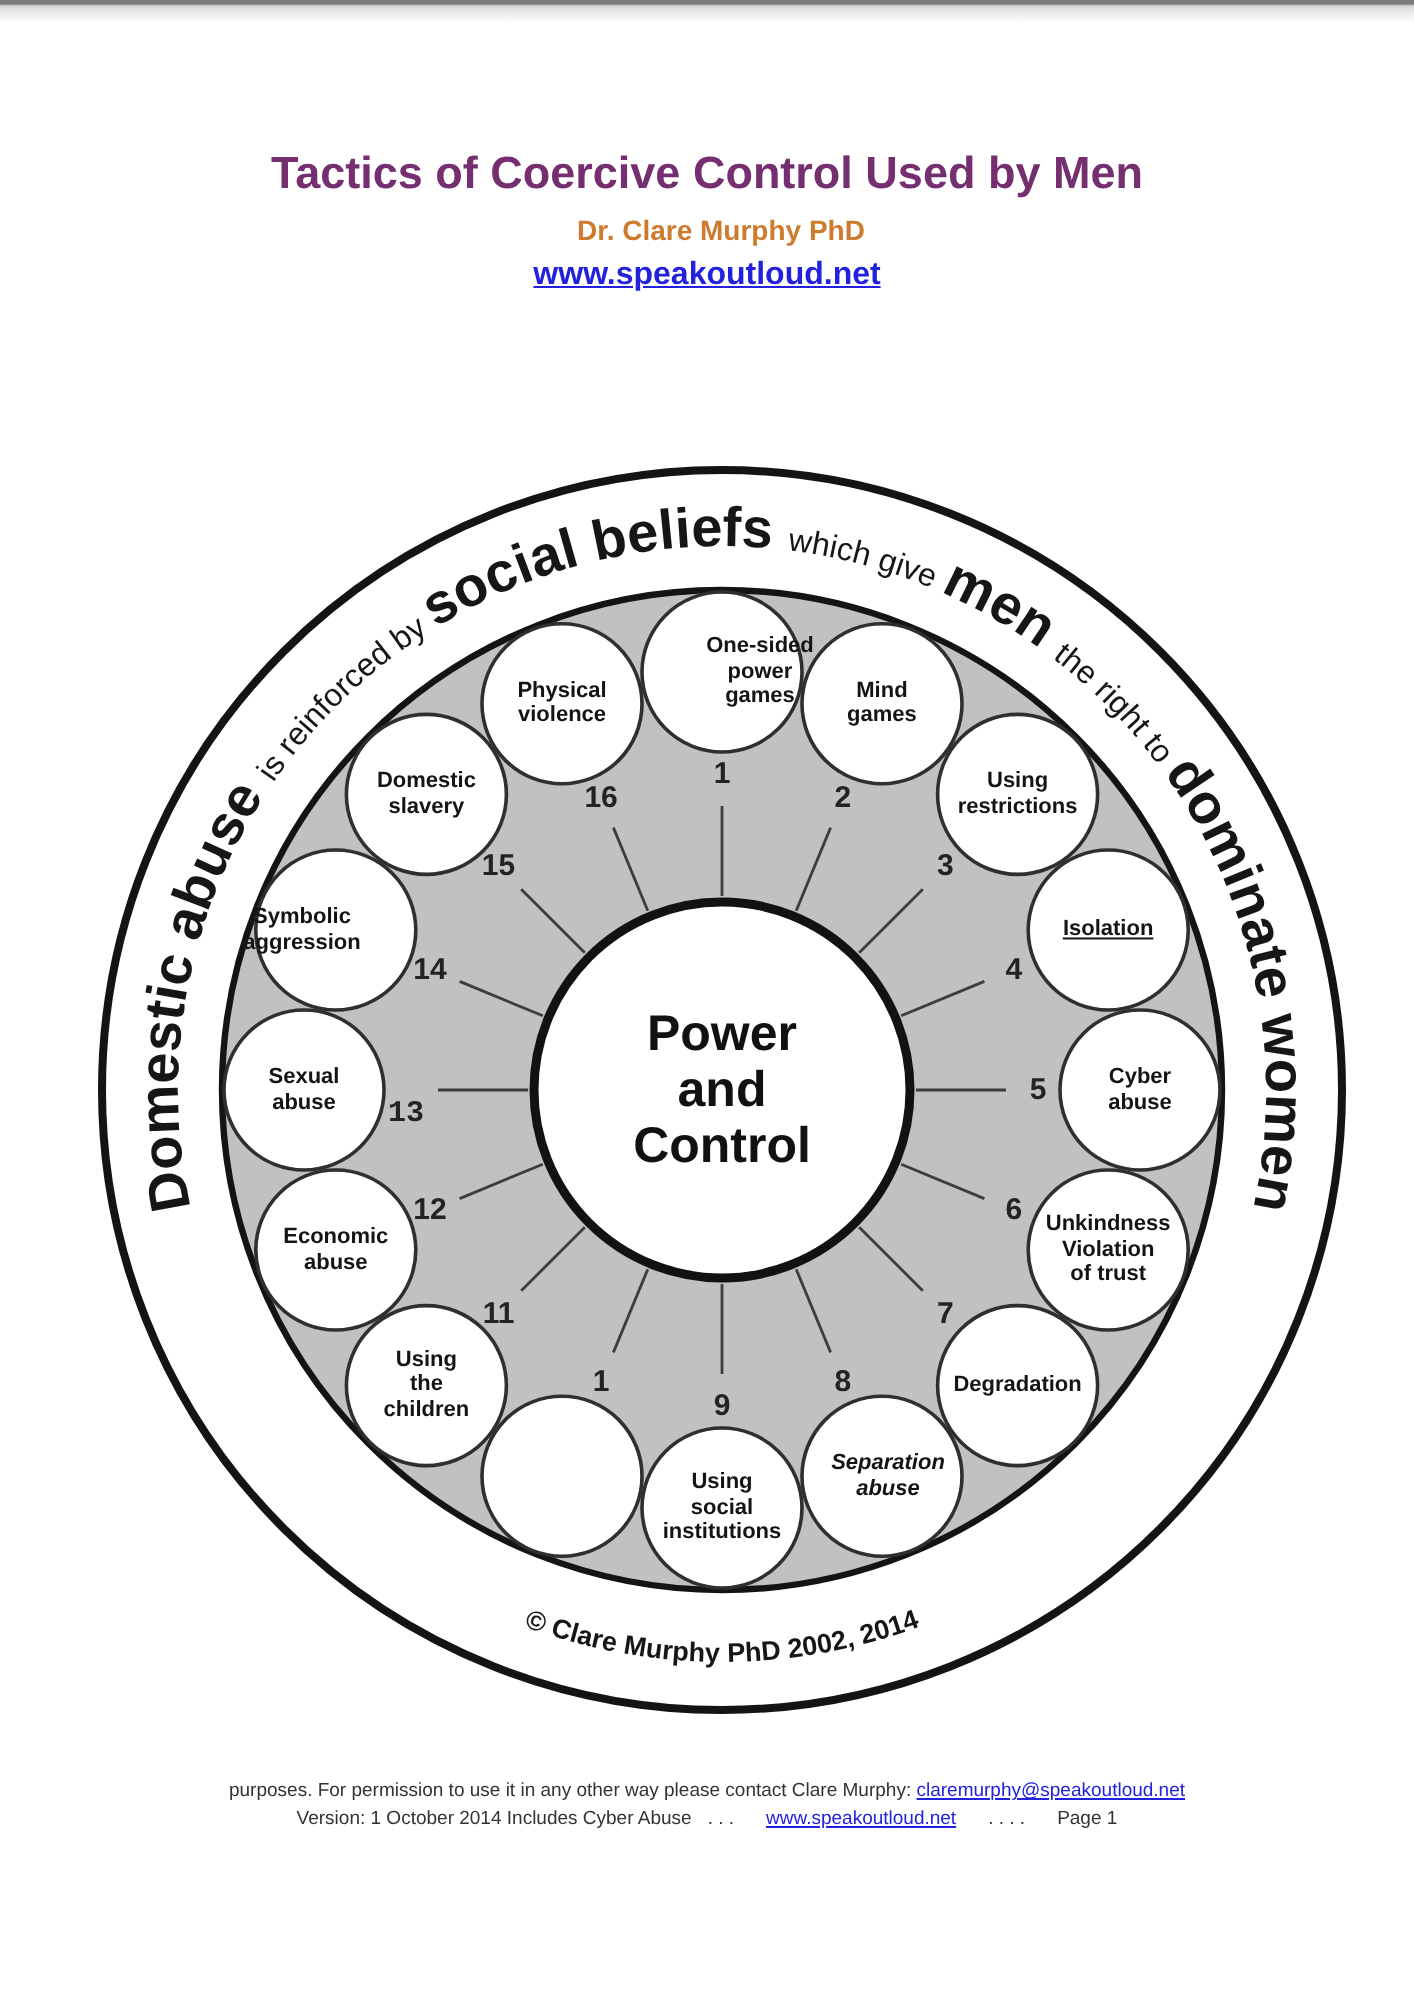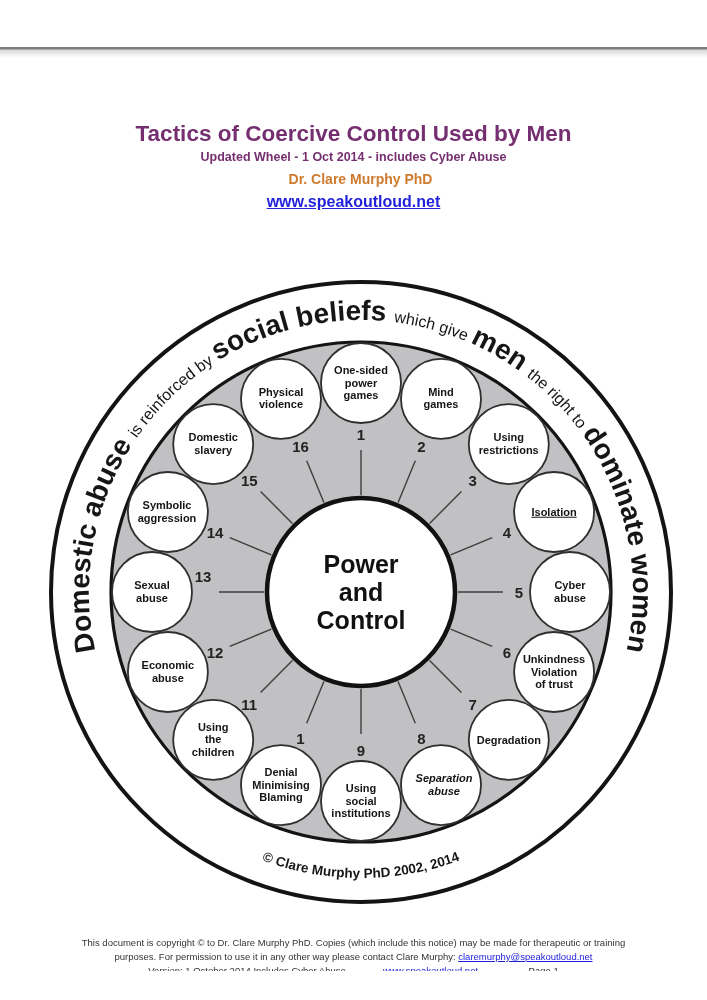--- a/index.html
+++ b/index.html
@@ -1,20 +1,19 @@
 <!DOCTYPE html>
 <html style="--title-color: #752F70; --author-color: #CF7B2E; --link-color: #2222DD;"><head>
 <meta charset="utf-8">
 <style>
   html,body { margin:0; padding:0; background:#ffffff; }
   .page {
     position:relative; width:707px; height:924px; background:#fff;
     font-family:"Liberation Sans", sans-serif; overflow:hidden;
     color:#1a1a1a;
-    margin-top:47px;
   }
   .top-edge {
     position:absolute; top:0; left:0; right:0; height:12px;
     background:linear-gradient(to bottom,#7c7c7c 0px,#7c7c7c 2px,#d9d9d9 3px,#ffffff 11px);
   }
   .header { position:absolute; top:72px; left:0; width:100%; text-align:center; }
   .title-line {
     color:var(--title-color,#752F70); font-size:22.5px; font-weight:bold; line-height:29px;
   }
   .subtitle {
@@ -58,21 +57,20 @@
   .footer .gap-s { display:inline-block; width:8px; }
 </style>
 </head>
 <body>
 
 <div class="page">
   <div class="top-edge"></div>
 
   <div class="header">
     <div class="title-line">Tactics of Coercive Control Used by Men</div>
-    <div class="subtitle">Updated Wheel - 1 Oct 2014 - includes Cyber Abuse</div>
     <div class="author">Dr. Clare Murphy PhD</div>
     <div class="website"><a href="#">www.speakoutloud.net</a></div>
   </div>
 
   <svg class="wheel" width="707" height="1000" viewBox="0 0 707 1000">
     <defs>
       <path id="arcTop" d="M 125.4 681 A 272 272 0 1 1 596.6 681" fill="none"></path>
       <path id="arcBottom" d="M 158.8 747.2 A 286 286 0 0 0 563.2 747.2" fill="none"></path>
     </defs>
     <circle cx="361" cy="545" r="310" fill="#ffffff" stroke="#141414" stroke-width="4"></circle>
@@ -116,21 +114,21 @@
     <circle cx="361" cy="545" r="94" fill="#ffffff" stroke="#121212" stroke-width="4.5"></circle>
     <text class="ring-text" xml:space="preserve"><textPath href="#arcTop" startOffset="50%" text-anchor="middle"><tspan class="rt-big">Domestic abuse </tspan><tspan class="rt-small">is reinforced by </tspan><tspan class="rt-big">social beliefs </tspan><tspan class="rt-small">which give </tspan><tspan class="rt-big">men </tspan><tspan class="rt-small">the right to </tspan><tspan class="rt-big">dominate women</tspan></textPath></text>
     <text class="copyright-text"><textPath href="#arcBottom" startOffset="50%" text-anchor="middle">© Clare Murphy PhD 2002, 2014</textPath></text>
   </svg>
 
   <div id="wheel-labels">
     <div class="hub-label">Power
 and
 Control</div>
   <div class="seg-num" style="left: 361px; top: 387px;">1</div>
-      <div class="seg-label" style="left: 361px; top: 336px;">One-sided
+      <div class="seg-label" style="left: 380px; top: 336px;">One-sided
 power
 games</div>
       <div class="seg-num" style="left: 421.464px; top: 399.027px;">2</div>
       <div class="seg-label" style="left: 440.981px; top: 351.909px; text-align: center;">Mind
 games</div>
       <div class="seg-num" style="left: 472.723px; top: 433.277px;">3</div>
       <div class="seg-label" style="left: 508.785px; top: 397.215px;">Using
 restrictions</div>
       <div class="seg-num" style="left: 506.973px; top: 484.536px;">4</div>
       <div class="seg-label" style="left: 554.091px; top: 465.019px; text-decoration: underline;">Isolation</div>
@@ -144,42 +142,38 @@
       <div class="seg-num" style="left: 472.723px; top: 656.723px;">7</div>
       <div class="seg-label" style="left: 508.785px; top: 692.785px;">Degradation</div>
       <div class="seg-num" style="left: 421.464px; top: 690.973px;">8</div>
       <div class="seg-label" style="left: 444px; top: 738.091px; font-style: italic;">Separation
 abuse</div>
       <div class="seg-num" style="left: 361px; top: 703px;">9</div>
       <div class="seg-label" style="left: 361px; top: 754px;">Using
 social
 institutions</div>
       <div class="seg-num" style="left: 300.536px; top: 690.973px;">1</div>
-      <div class="seg-label" style="left: 281.019px; top: 738.091px;">Denial
-Minimising
-Blaming</div>
       <div class="seg-num" style="left: 249.277px; top: 656.723px; text-align: center;">11</div>
       <div class="seg-label" style="left: 213.215px; top: 692.785px;">Using
 the
 children</div>
       <div class="seg-num" style="left: 215.027px; top: 605.464px;">12</div>
       <div class="seg-label" style="left: 167.909px; top: 624.981px;">Economic
 abuse</div>
-      <div class="seg-num" style="left: 203px; top: 529px;">13</div>
+      <div class="seg-num" style="left: 203px; top: 557px; font-family: Liberation Mono, monospace;">13</div>
       <div class="seg-label" style="left: 152px; top: 545px;">Sexual
 abuse</div>
       <div class="seg-num" style="left: 215.027px; top: 484.536px;">14</div>
-      <div class="seg-label" style="left: 167px; top: 465.019px;">Symbolic
+      <div class="seg-label" style="left: 151px; top: 465.019px;">Symbolic
 aggression</div>
       <div class="seg-num" style="left: 249.277px; top: 433.277px;">15</div>
       <div class="seg-label" style="left: 213.215px; top: 397.215px;">Domestic
 slavery</div>
       <div class="seg-num" style="left: 300.536px; top: 399.027px; text-align: right;">16</div>
       <div class="seg-label" style="left: 281.019px; top: 351.909px;">Physical
 violence</div>
     </div>
 
   <div class="footer">
-    <div>This document is copyright © to Dr. Clare Murphy PhD. Copies (which include this notice) may be made for therapeutic or training</div>
     <div><span>purposes. For permission to use it in any other way please contact Clare Murphy: </span><a href="#">claremurphy@speakoutloud.net</a></div>
     <div><span>Version: 1 October 2014 Includes Cyber Abuse</span><span class="gap-s"></span><span>. . .</span><span class="gap"></span><a href="#">www.speakoutloud.net</a><span class="gap"></span><span>. . . .</span><span class="gap"></span><span>Page 1</span></div>
   </div>
 </div>
 
 </body></html>

